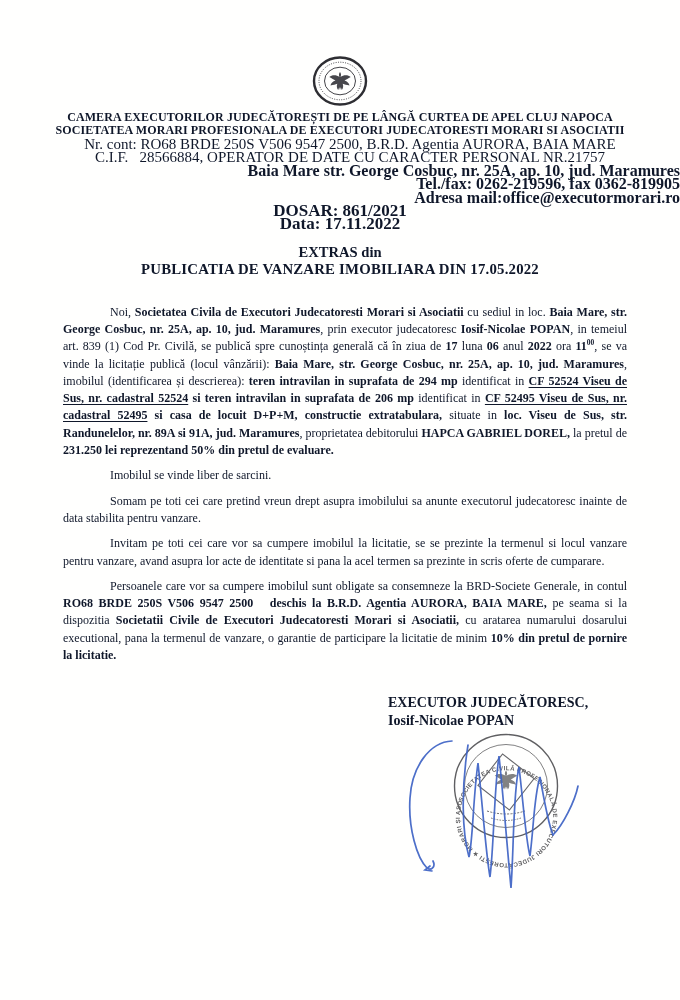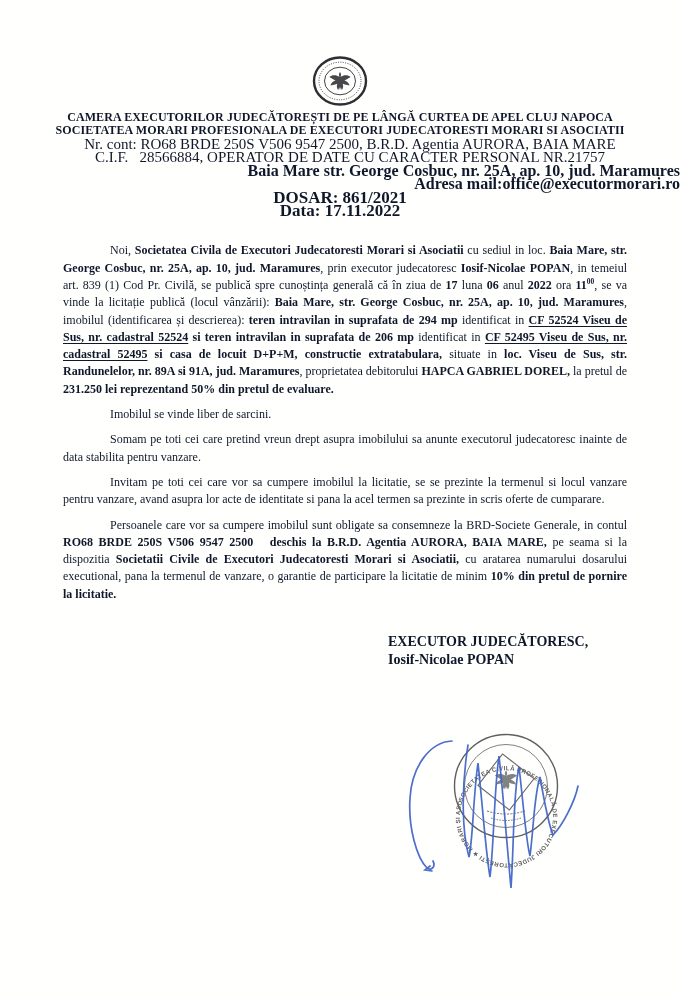--- a/index.html
+++ b/index.html
@@ -56,25 +56,30 @@
              L-0.9,7.7 L-2.2,11 C-3.9,8.8 -4.4,6 -3.3,3.3 C-5.5,4.4 -8.2,4.4 -11.6,5.5 C-11,2.8 -8.8,0.6 -5.5,-0.5
              C-7.7,-1.6 -9.9,-3.3 -13,-4.9 C-9.9,-7.7 -4.4,-7.7 -0.5,-4.9 C-1.6,-6.6 -1.6,-8.8 0,-11 Z" fill="#2e2e33" opacity="0.88" transform="scale(0.82)"></path>
   </svg>
 
   <div class="letterhead">
     <div class="lh-1">CAMERA EXECUTORILOR JUDECĂTOREȘTI DE PE LÂNGĂ CURTEA DE APEL CLUJ NAPOCA</div>
     <div class="lh-2">SOCIETATEA MORARI PROFESIONALA DE EXECUTORI JUDECATORESTI MORARI SI ASOCIATII</div>
     <div class="lh-3">Nr. cont: RO68 BRDE 250S V506 9547 2500, B.R.D. Agentia AURORA, BAIA MARE</div>
     <div class="lh-4">C.I.F.&nbsp;&nbsp; 28566884, OPERATOR DE DATE CU CARACTER PERSONAL NR.21757</div>
     <div class="lh-5">Baia Mare str. George Cosbuc, nr. 25A, ap. 10, jud. Maramures</div>
+    <div class="lh-6">Tel./fax: 0262-219596, fax 0362-819905</div>
     <div class="lh-7">Adresa mail:office@executormorari.ro</div>
     <div class="lh-8">DOSAR: 861/2021</div>
     <div class="lh-9">Data: 17.11.2022</div>
   </div>
 
+  <div class="doc-title">
+    <div class="t1">EXTRAS din</div>
+    <div class="t2">PUBLICATIA DE VANZARE IMOBILIARA DIN 17.05.2022</div>
+  </div>
 
   <div class="body-text">
     <p><span>Noi, </span><span class="b">Societatea Civila de Executori Judecatoresti Morari si Asociatii</span><span> cu sediul in loc. </span><span class="b">Baia Mare, str. George Cosbuc, nr. 25A, ap. 10, jud. Maramures</span><span>, prin executor judecatoresc </span><span class="b">Iosif-Nicolae POPAN</span><span>, in temeiul art. 839 (1) Cod Pr. Civilă, se publică spre cunoștința generală că în ziua de </span><span class="b">17</span><span> luna </span><span class="b">06</span><span> anul </span><span class="b">2022</span><span> ora </span><span class="b">11</span><span class="b sup">00</span><span>, se va vinde la licitație publică (locul vânzării): </span><span class="b">Baia Mare, str. George Cosbuc, nr. 25A, ap. 10, jud. Maramures</span><span>, imobilul (identificarea și descrierea): </span><span class="b">teren intravilan in suprafata de 294 mp</span><span> identificat in </span><span class="b u">CF 52524 Viseu de Sus, nr. cadastral 52524</span><span class="b"> si teren intravilan in suprafata de 206 mp</span><span> identificat in </span><span class="b u">CF 52495 Viseu de Sus, nr. cadastral 52495</span><span class="b"> si casa de locuit D+P+M, constructie extratabulara,</span><span> situate in </span><span class="b">loc. Viseu de Sus, str. Randunelelor, nr. 89A si 91A, jud. Maramures</span><span>, proprietatea debitorului </span><span class="b">HAPCA GABRIEL DOREL,</span><span> la pretul de </span><span class="b">231.250 lei reprezentand 50% din pretul de evaluare.</span></p>
     <p><span>Imobilul se vinde liber de sarcini.</span></p>
     <p><span>Somam pe toti cei care pretind vreun drept asupra imobilului sa anunte executorul judecatoresc inainte de data stabilita pentru vanzare.</span></p>
     <p><span>Invitam pe toti cei care vor sa cumpere imobilul la licitatie, se se prezinte la termenul si locul vanzare pentru vanzare, avand asupra lor acte de identitate si pana la acel termen sa prezinte in scris oferte de cumparare.</span></p>
     <p><span>Persoanele care vor sa cumpere imobilul sunt obligate sa consemneze la BRD-Societe Generale, in contul </span><span class="b">RO68 BRDE 250S V506 9547 2500</span><span class="b">&nbsp;&nbsp; deschis la B.R.D. Agentia AURORA, BAIA MARE,</span><span> pe seama si la dispozitia </span><span class="b">Societatii Civile de Executori Judecatoresti Morari si Asociatii,</span><span> cu aratarea numarului dosarului executional, pana la termenul de vanzare, o garantie de participare la licitatie de minim </span><span class="b">10% din pretul de pornire la licitatie.</span></p>
   </div>
 
   <div class="sign-block">

